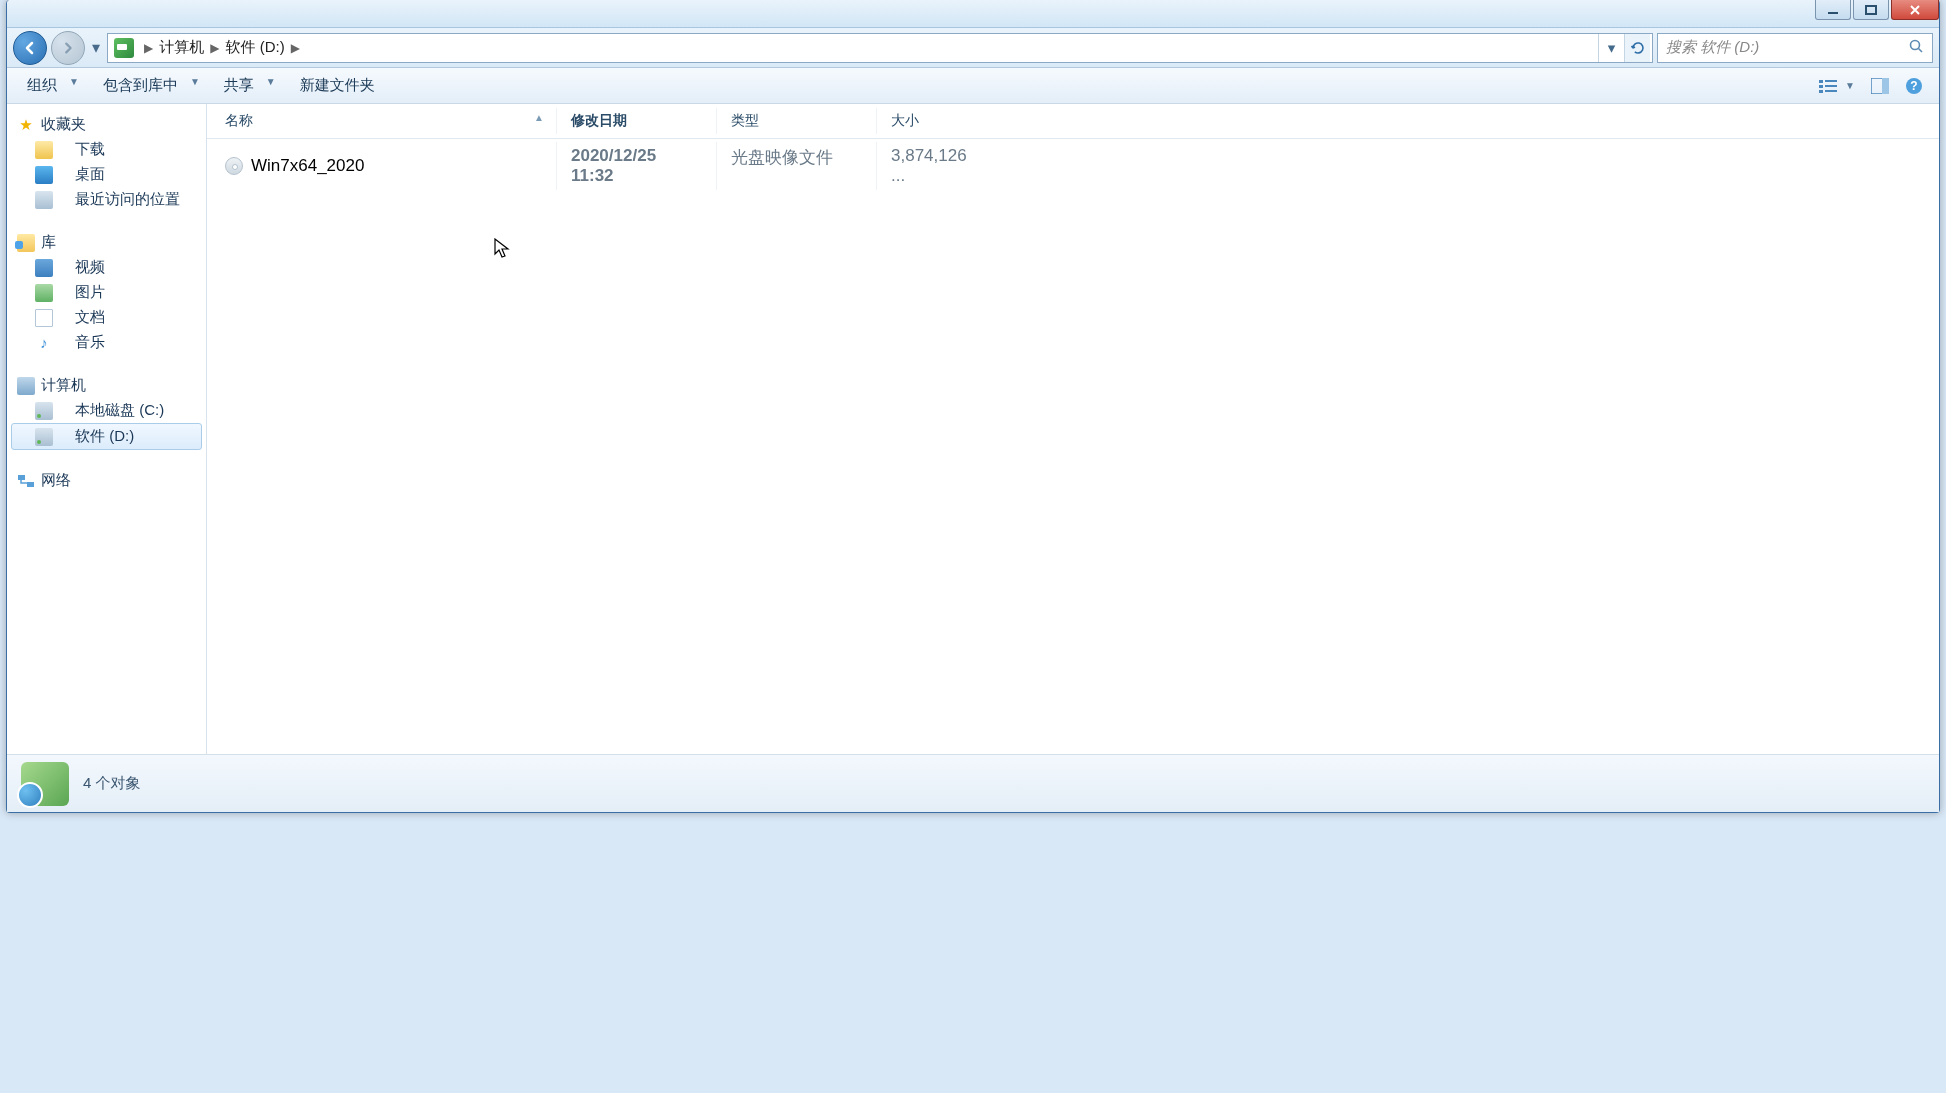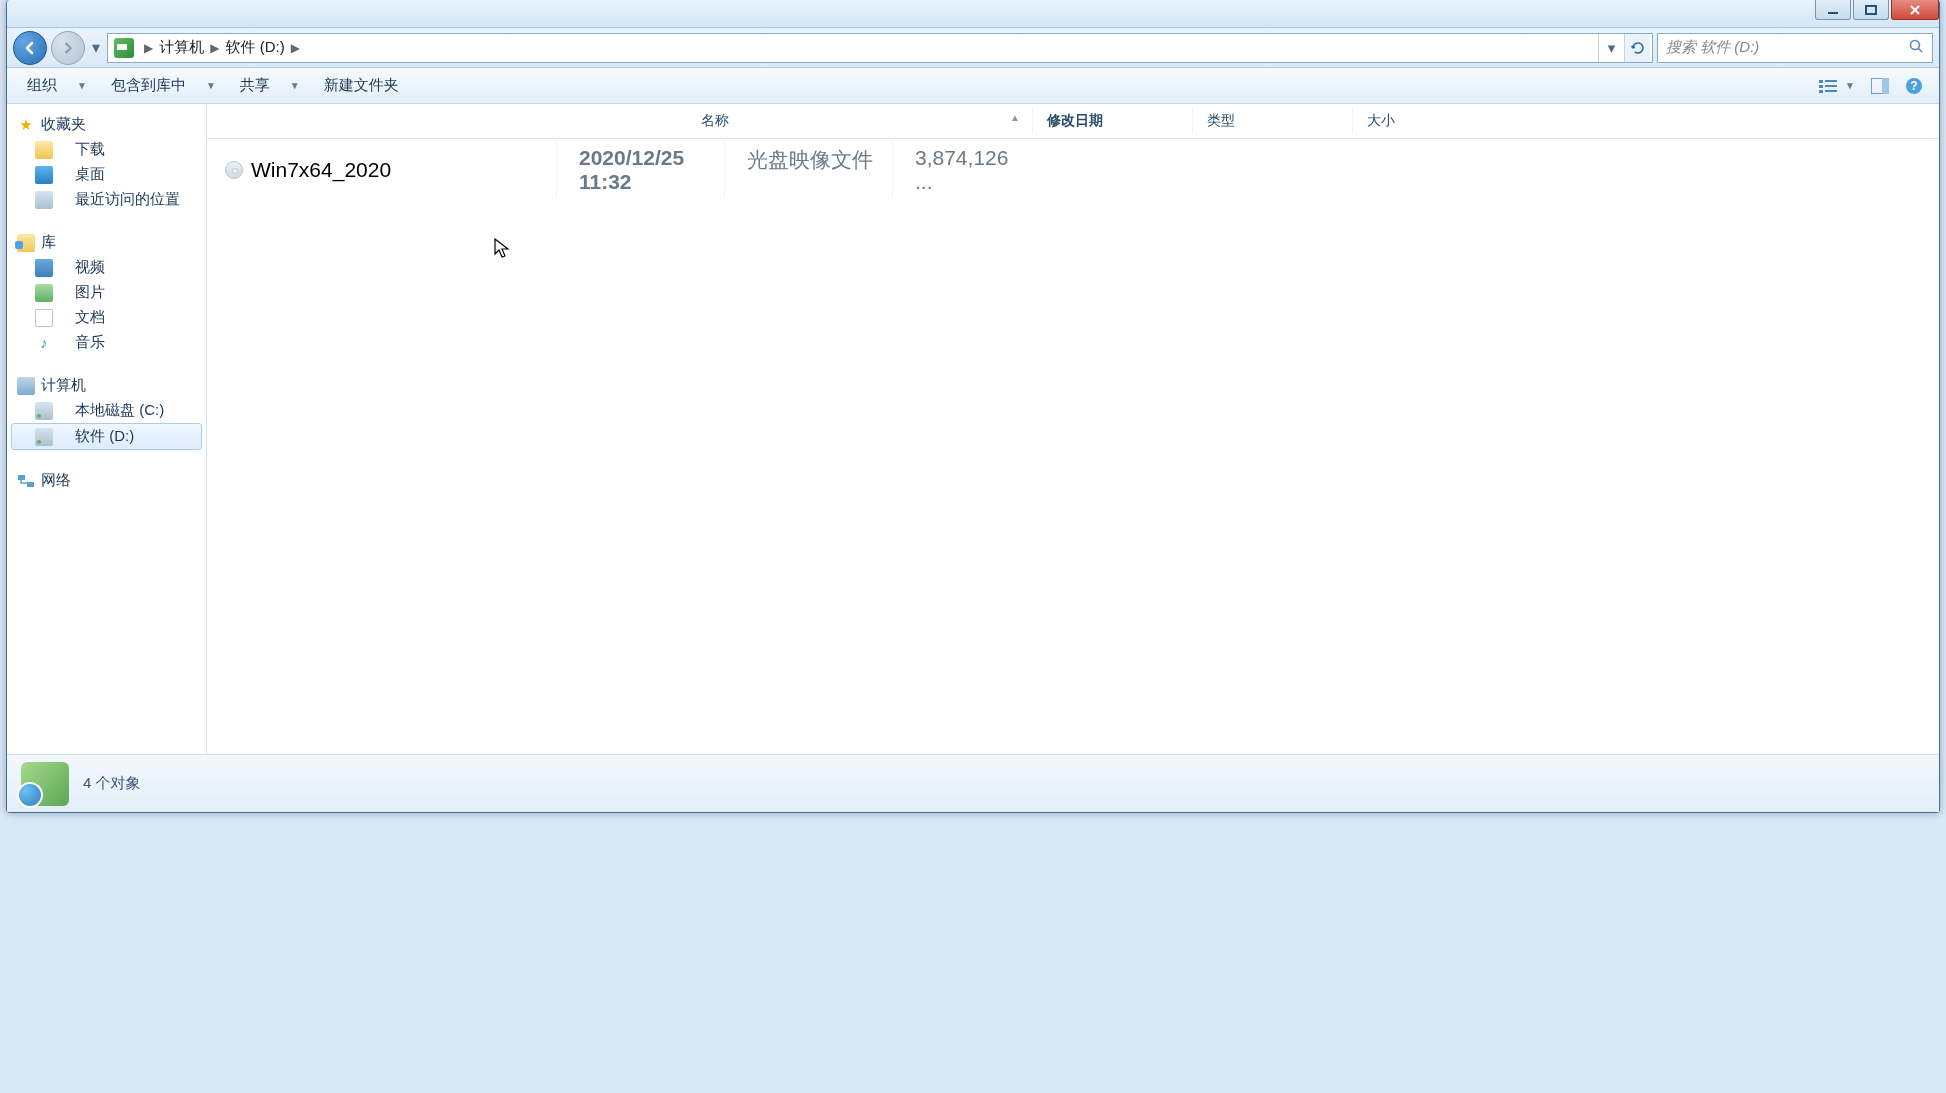--- a/index.html
+++ b/index.html
@@ -105,21 +105,21 @@
     
     .toolbar {
       height: 36px;
       background: linear-gradient(to bottom, #f6fafe, #e3eef8);
       border-bottom: 1px solid #c8d8e6;
       display:flex; align-items:center;
       padding:0 10px;
       font-size:15px; color:#1b3a57;
       gap: 4px;
     }
-    .tb-item { display:flex; align-items:center; gap:20px; padding:4px 10px; border-radius:2px; }
+    .tb-item { display:flex; gap:12px; padding:4px 10px; border-radius:2px; }
     .tb-dd { font-size:10px; color:#5a7c9a; }
     .tb-spacer { flex:1; }
     .tb-icon { padding:4px 6px; display:flex; align-items:center; color:#3a6c9a; }
 
     
     .body-split { flex:1; display:flex; min-height:0; }
 
     
     .sidebar {
       width: 200px;
@@ -150,30 +150,29 @@
     .ic-drive.green::after{background:#5fb75a;}
     .ic-net { color:#3e8fd6; }
 
     
     .list-pane { flex:1; background:#fff; display:flex; flex-direction:column; }
     .col-headers {
       display:flex;
       border-bottom:1px solid #e1e9f0;
       font-size:14px; color:#2a4b68;
       padding: 4px 0;
-      justify-content: center;
     }
     .col { padding: 4px 14px; border-right:1px solid #eef3f8; }
     .col-name { width: 350px; padding-left: 18px; position:relative;}
     .col-name .sort { position:absolute; right:12px; top:4px; color:#7a9ab5; font-size:10px;}
     .col-date { width: 160px; font-weight: bold; }
     .col-type { width: 160px; }
     .col-size { width: 110px; border-right:none;}
 
-    .file-row { display:flex; font-size:21px; color:#333; padding:3px 0;gap:8px;}
+    .file-row { display:flex; font-size:17px; color:#333; padding:3px 0;}
     .file-row .col-name { display:flex; align-items:center; gap:8px; color:#000;}
     .file-row .col-date, .file-row .col-type, .file-row .col-size { color:#6a7a88;}
     .ic-iso { width:18px;height:18px; background:linear-gradient(#eef2f5,#cfd9e1); border:1px solid #b4c2ce; border-radius:50%; position:relative;}
     .ic-iso::after{content:"";position:absolute;left:6px;top:6px;width:4px;height:4px;border-radius:50%;background:#fff;border:1px solid #b4c2ce;}
 
     .cursor { position:absolute; left:487px; top:238px; font-size:20px; color:#000; pointer-events:none;}
 
     
     .status-bar {
       height: 58px;

